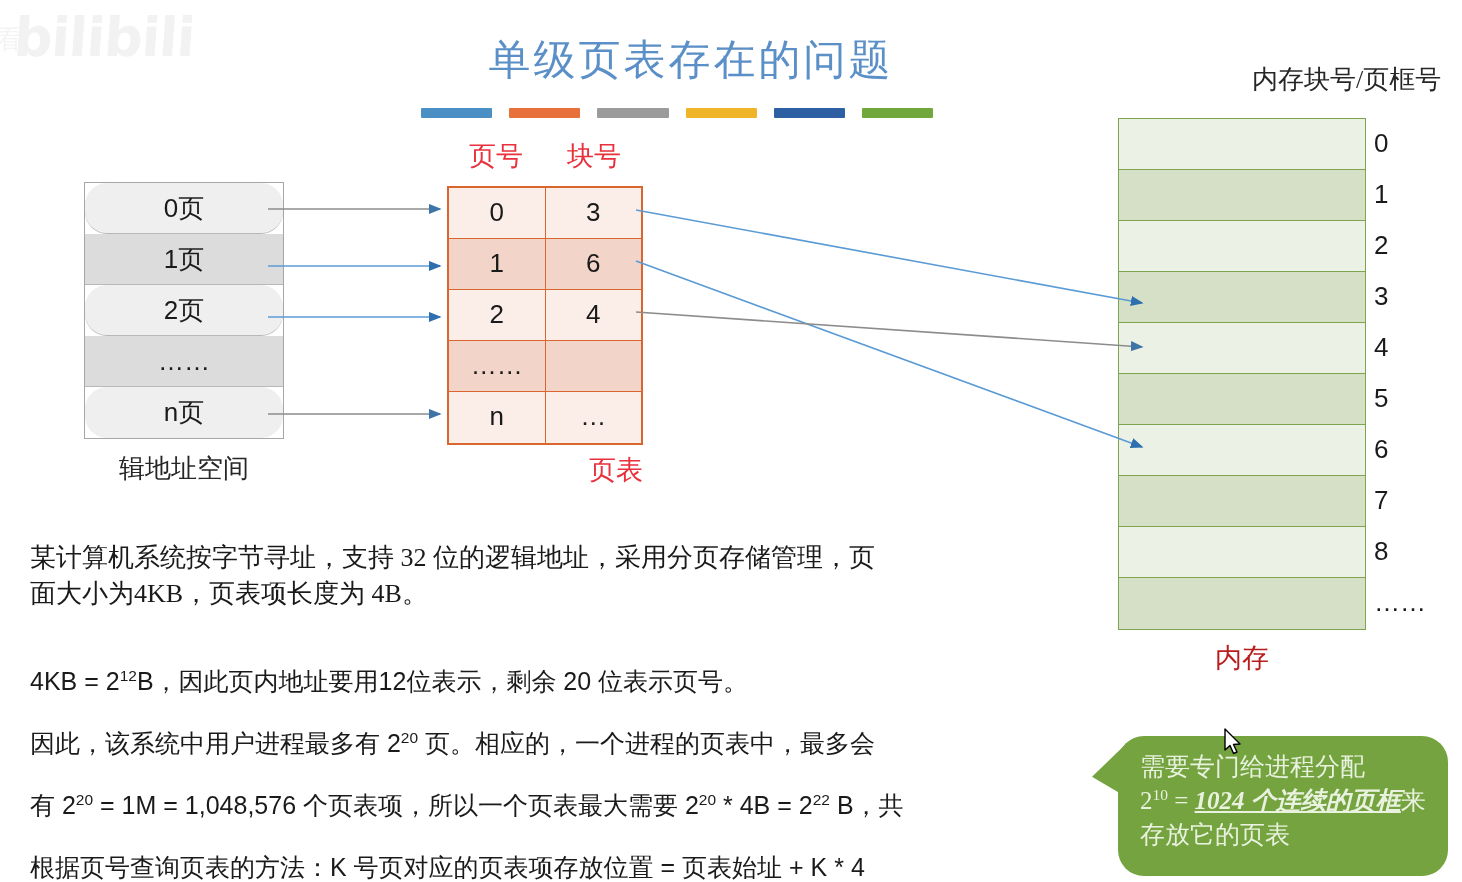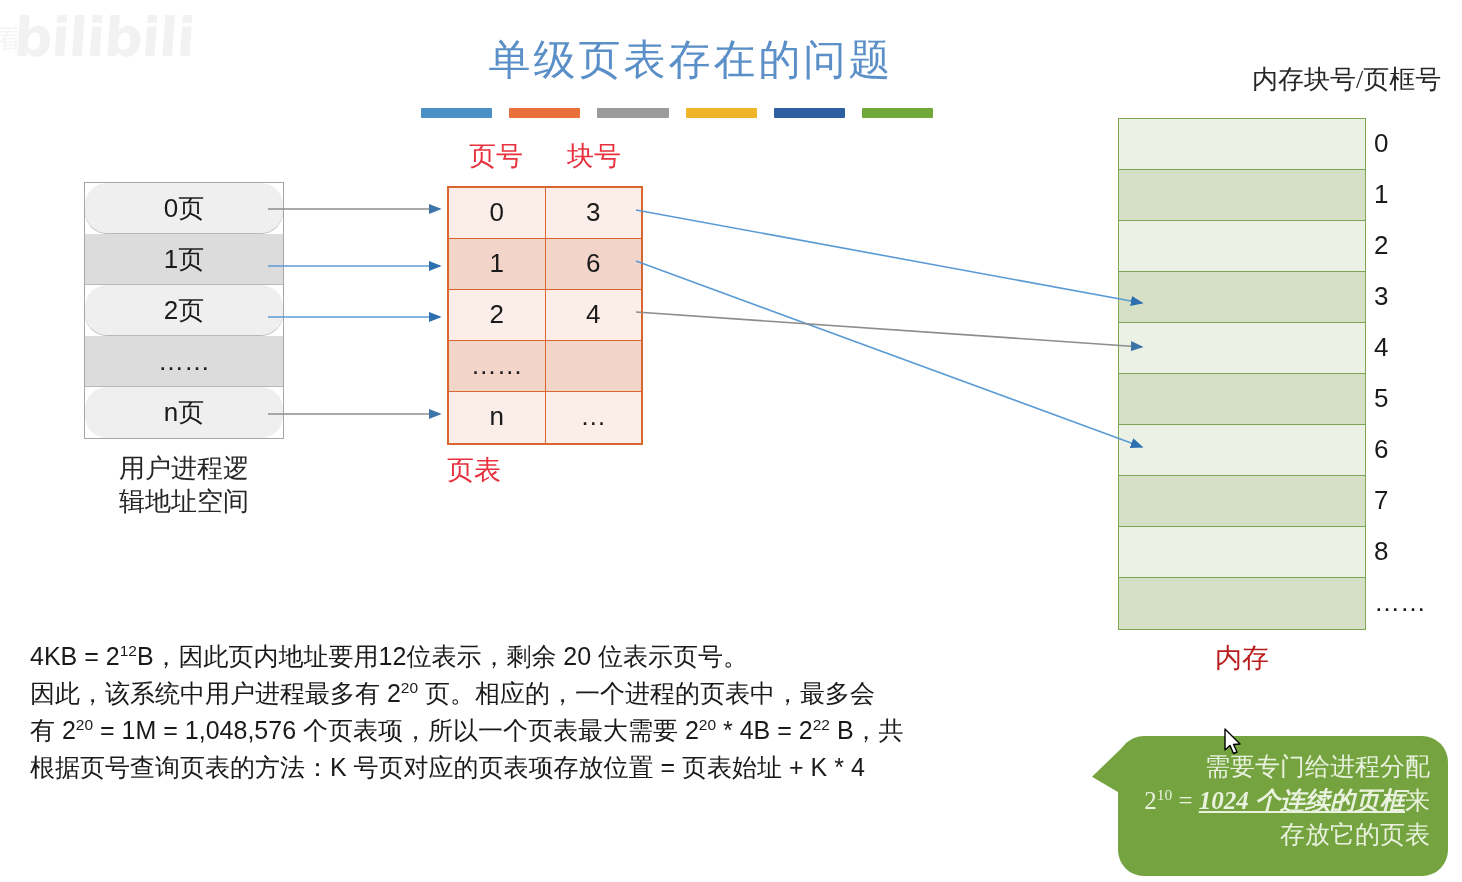--- a/index.html
+++ b/index.html
@@ -89,21 +89,21 @@
   #page-table .pt-cell{
     flex:1;line-height:49px;text-align:center;
     font-size:26px;color:#1a1a1a;
     font-family:"Liberation Sans",sans-serif;
     box-sizing:border-box;
   }
   #page-table .pt-cell:first-child{border-right:1px solid #D9662F;}
   .pt-light{background:#FBEDE8;}
   .pt-dark{background:#F3D4C8;}
   #pt-caption{
-    left:447px;top:452px;width:196px;text-align:left;
+    left:447px;top:452px;width:196px;text-align:right;
     font-family:"Liberation Serif","DejaVu Serif",serif;
     font-size:27px;color:#E8313C;
   }
 
   
   #mem-header{
     left:1252px;top:62px;
     font-family:"Liberation Serif","DejaVu Serif",serif;
     font-size:26px;color:#262626;white-space:nowrap;
   }
@@ -136,21 +136,21 @@
   #para1{
     left:30px;top:540px;width:1060px;
     font-family:"Liberation Serif","DejaVu Serif",serif;
     font-size:26px;color:#1a1a1a;line-height:36px;
   }
   #para2{
     left:30px;top:638px;width:1080px;
     font-family:"Liberation Sans",sans-serif;
     font-size:25px;color:#1a1a1a;line-height:37px;
   }
-  #para2 .ln{display:block;white-space:nowrap;}
+  #para2 .ln{display:block;white-space:nowrap;margin-top:25px;}
   sup{font-size:0.62em;vertical-align:super;line-height:0;}
   .redtext{color:#E8232E;}
 
   
   #callout{
     left:1118px;top:736px;width:330px;height:140px;
     background:#74A33F;
     border-radius:26px;
     box-sizing:border-box;
     padding:14px 18px 0 22px;
@@ -191,21 +191,20 @@
   </div>
 
   <div class="abs" id="proc-table">
     <div class="row pg-light">0页</div>
     <div class="row pg-dark">1页</div>
     <div class="row pg-light">2页</div>
     <div class="row pg-dark">……</div>
     <div class="row pg-light">n页</div>
   </div>
   <div class="abs" id="proc-caption">
-    <div>用户进程逻</div>
     <div>辑地址空间</div>
   </div>
 
   <div class="abs" id="pt-headers">
     <span>页号</span>
     <span>块号</span>
   </div>
   <div class="abs" id="page-table">
     <div class="pt-row">
       <div class="pt-cell pt-light">0</div>
@@ -270,30 +269,34 @@
     <line x1="268" y1="209" x2="440" y2="209" stroke="#8C8C8C" stroke-width="1.6" marker-end="url(#ahGray)"></line>
     <line x1="268" y1="266" x2="440" y2="266" stroke="#5B9BD5" stroke-width="1.6" marker-end="url(#ahBlue)"></line>
     <line x1="268" y1="317" x2="440" y2="317" stroke="#5B9BD5" stroke-width="1.6" marker-end="url(#ahBlue)"></line>
     <line x1="268" y1="414" x2="440" y2="414" stroke="#8C8C8C" stroke-width="1.6" marker-end="url(#ahGray)"></line>
 
     <line x1="636" y1="210" x2="1142" y2="303" stroke="#5B9BD5" stroke-width="1.6" marker-end="url(#ahBlue)"></line>
     <line x1="636" y1="261" x2="1142" y2="447" stroke="#5B9BD5" stroke-width="1.6" marker-end="url(#ahBlue)"></line>
     <line x1="636" y1="312" x2="1142" y2="347" stroke="#8C8C8C" stroke-width="1.6" marker-end="url(#ahGray)"></line>
   </svg>
 
+  <div class="abs" id="para1">
+    <div>某计算机系统按字节寻址，支持 32 位的逻辑地址，采用分页存储管理，页</div>
+    <div>面大小为4KB，页表项长度为 4B。</div>
+  </div>
 
   <div class="abs" id="para2">
     <span class="ln"><span>4KB = 2</span><sup>12</sup><span>B，因此页内地址要用12位表示，剩余 20 位表示页号。</span></span>
     <span class="ln"><span>因此，该系统中用户进程最多有 2</span><sup>20</sup><span> 页。相应的，一个进程的页表中，最多会</span></span>
     <span class="ln"><span>有 2</span><sup>20</sup><span> = 1M = 1,048,576 个页表项，所以一个页表最大需要  2</span><sup>20</sup><span> * 4B = 2</span><sup>22</sup><span> B，共</span></span>
     <span class="ln">根据页号查询页表的方法：K 号页对应的页表项存放位置 = 页表始址 + K * 4</span>
   </div>
 
   <div class="abs" id="callout-tail" style="background: rgb(116, 163, 63);"></div>
-  <div class="abs" id="callout" style="background: rgb(116, 163, 63); color: rgb(233, 242, 222); text-align: right;">
+  <div class="abs" id="callout" style="background: rgb(116, 163, 63); color: rgb(233, 242, 222);">
     <div>需要专门给进程分配</div>
     <div><span>2</span><sup>10</sup><span> = </span><span class="emph">1024 个连续的页框</span><span>来存放它的页表</span></div>
   </div>
 
   <svg class="abs" id="cursor" viewBox="0 0 20 30">
     <path d="M1,1 L1,22 L6,17.5 L9.5,25.5 L13,24 L9.5,16.5 L16,16 z" fill="#ffffff" stroke="#000000" stroke-width="1.4" stroke-linejoin="round"></path>
   </svg>
 
 </div>
 

